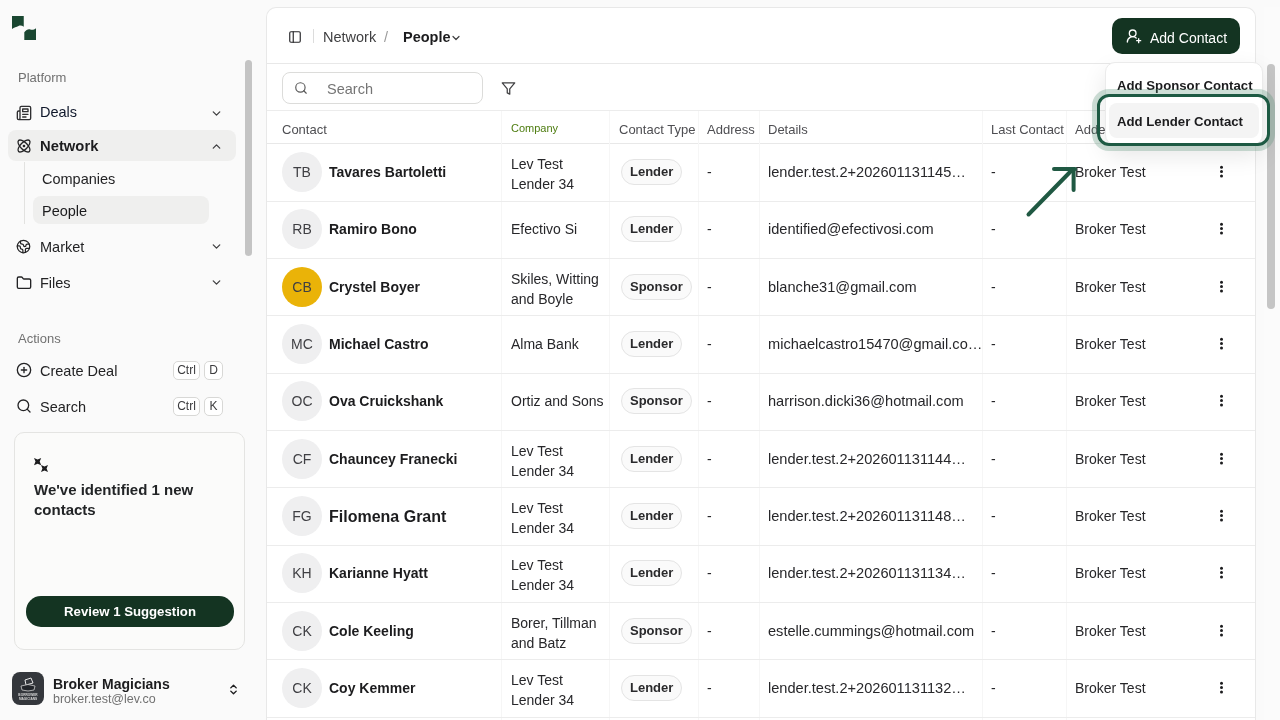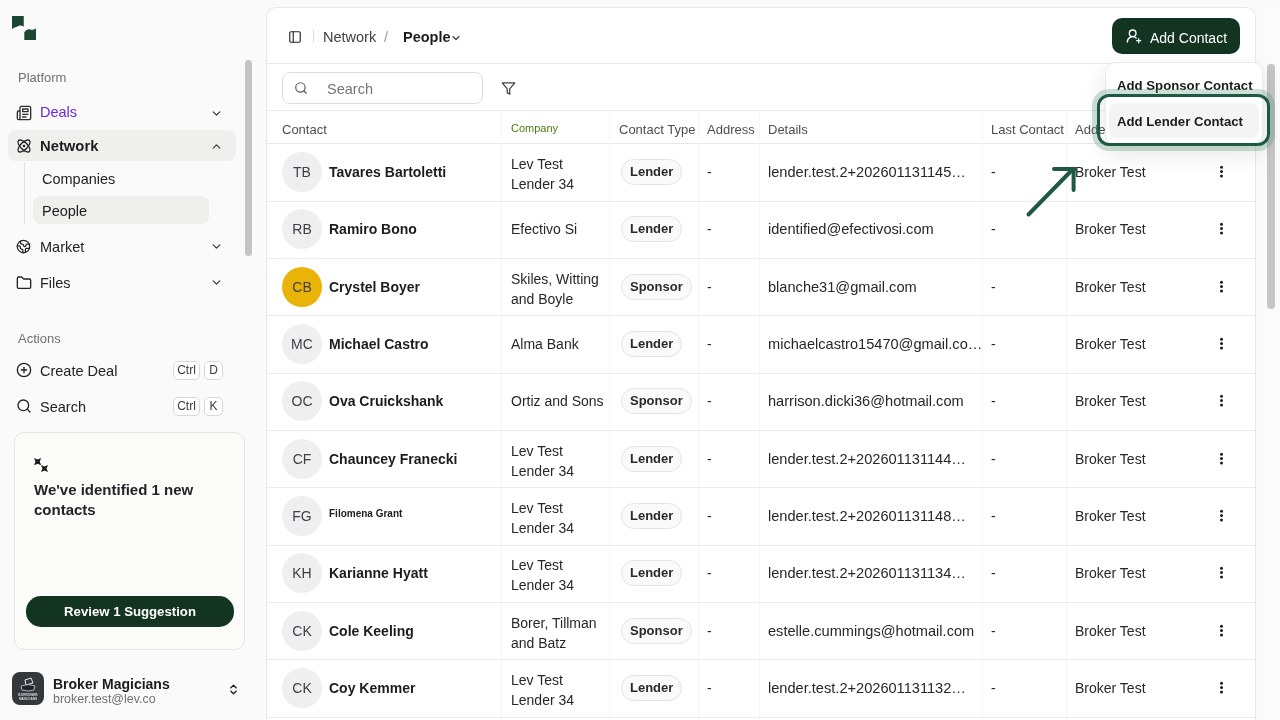--- a/index.html
+++ b/index.html
@@ -22,21 +22,21 @@
   <div class="abs" style="left:18px;top:70px;font-size:13px;color:#717171;">Platform</div>
 
   <div class="abs" style="left:16px;top:105px;color:#2f2f31;">
     <svg width="16" height="16" viewBox="0 0 24 24" fill="none" stroke="#2f2f31" stroke-width="2" stroke-linecap="round" stroke-linejoin="round">
         <path d="M4 22h16a2 2 0 0 0 2-2V4a2 2 0 0 0-2-2H8a2 2 0 0 0-2 2v16a2 2 0 0 1-2 2Zm0 0a2 2 0 0 1-2-2v-9c0-1.1.9-2 2-2h2"></path>
         <path d="M18 14h-8"></path>
         <path d="M15 18h-5"></path>
         <path d="M10 6h8v4h-8V6Z"></path>
       </svg>
   </div>
-  <div class="abs" style="left:40px;top:104px;font-size:14.5px;color:#6d28d9;">Deals</div>
+  <div class="abs" style="left:40px;top:104px;font-size:14.5px;color:#0f172a;">Deals</div>
   <svg class="abs" style="left:210px;top:107px" width="13" height="13" viewBox="0 0 24 24" fill="none" stroke="#3f3f41" stroke-width="2.4" stroke-linecap="round" stroke-linejoin="round">
       <path d="m6 9 6 6 6-6"></path>
     </svg>
 
   <div class="abs" style="left:8px;top:130px;width:228px;height:31px;background:#efefee;border-radius:8px;"></div>
   <div class="abs" style="left:16px;top:138px;">
     <svg width="16" height="16" viewBox="0 0 24 24" fill="none" stroke="#232325" stroke-width="2" stroke-linecap="round" stroke-linejoin="round">
         <circle cx="12" cy="12" r="1"></circle>
         <path d="M20.2 20.2c2.04-2.03.02-7.36-4.5-11.9-4.54-4.52-9.87-6.54-11.9-4.5-2.04 2.03-.02 7.36 4.5 11.9 4.54 4.52 9.87 6.54 11.9 4.5Z"></path>
         <path d="M15.7 15.7c4.52-4.54 6.54-9.87 4.5-11.9-2.03-2.04-7.36-.02-11.9 4.5-4.52 4.54-6.54 9.87-4.5 11.9 2.03 2.04 7.36.02 11.9-4.5Z"></path>
@@ -254,21 +254,21 @@
     <div class="abs" style="left:768px;top:450.815px;font-size:14.6px;color:#27272a;">lender.test.2+202601131144…</div>
     <div class="abs" style="left:991px;top:450.815px;font-size:14px;color:#27272a;">-</div>
     <div class="abs" style="left:1075px;top:450.815px;font-size:14px;color:#27272a;">Broker Test</div>
     <svg class="abs" style="left:1214px;top:450.815px" width="15" height="15" viewBox="0 0 24 24" fill="#1c1c1e">
       <circle cx="12" cy="5" r="2.4"></circle>
       <circle cx="12" cy="12" r="2.4"></circle>
       <circle cx="12" cy="19" r="2.4"></circle>
     </svg>
     <div class="abs" style="left:267px;top:487.48px;width:988px;height:1px;background:#ececec;"></div>
     <div class="abs" style="left:282px;top:496.145px;width:40px;height:40px;border-radius:50%;background:#efeff0;text-align:center;line-height:40px;font-size:14px;color:#3f3f43;">FG</div>
-    <div class="abs" style="left:329px;top:508.145px;font-size:10px;font-weight:bold;color:#1c1c1e;">Filomena Grant</div>
+    <div class="abs" style="left:329px;top:508.145px;font-size:16px;font-weight:bold;color:#1c1c1e;">Filomena Grant</div>
     <div class="abs" style="left:511px;top:498.145px;font-size:14px;color:#27272a;line-height:20px;">Lev Test<br>Lender 34</div>
     <div class="abs" style="left:621px;top:503.145px;height:26px;border:1px solid #e4e4e4;background:#fafafa;border-radius:13px;padding:0 8px;font-size:13px;font-weight:bold;color:#2a2a2c;line-height:24px;display:inline-block;">Lender</div>
     <div class="abs" style="left:707px;top:508.145px;font-size:14px;color:#27272a;">-</div>
     <div class="abs" style="left:768px;top:508.145px;font-size:14.6px;color:#27272a;">lender.test.2+202601131148…</div>
     <div class="abs" style="left:991px;top:508.145px;font-size:14px;color:#27272a;">-</div>
     <div class="abs" style="left:1075px;top:508.145px;font-size:14px;color:#27272a;">Broker Test</div>
     <svg class="abs" style="left:1214px;top:508.145px" width="15" height="15" viewBox="0 0 24 24" fill="#1c1c1e">
       <circle cx="12" cy="5" r="2.4"></circle>
       <circle cx="12" cy="12" r="2.4"></circle>
       <circle cx="12" cy="19" r="2.4"></circle>

